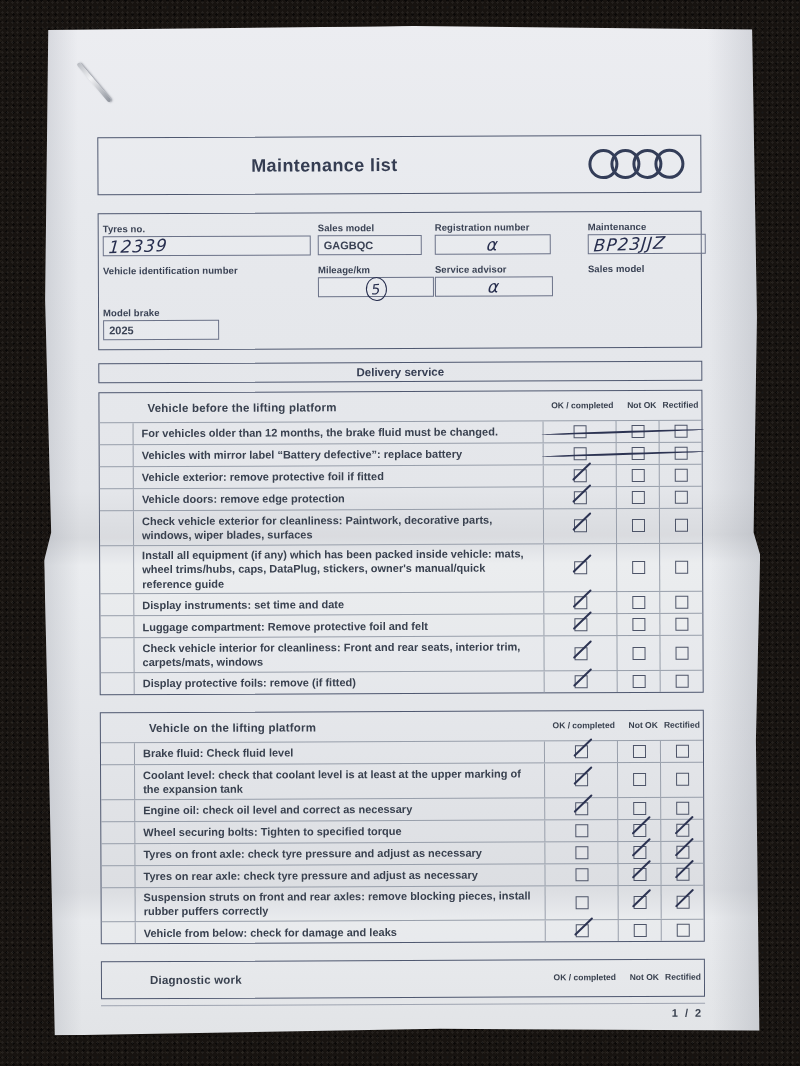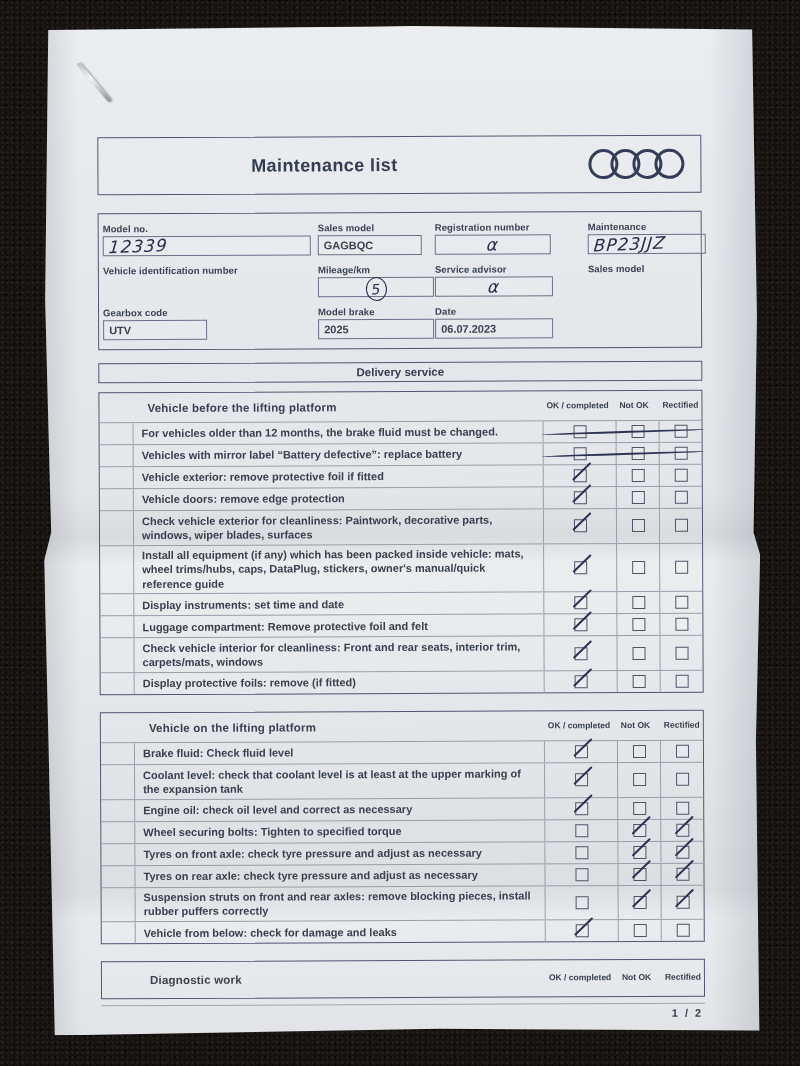--- a/index.html
+++ b/index.html
@@ -47,21 +47,21 @@
   .center .valbox{justify-content:center;}
   .circled{border:1.7px solid #272e4e;border-radius:50%;width:19px;height:22px;display:inline-flex;align-items:center;justify-content:center;font-size:14px;transform:rotate(-4deg);margin-top:3px;}
 
   
   .banner{border:1.3px solid #4f5870;text-align:center;font-size:11.5px;font-weight:700;padding:3px 0;margin-bottom:9px;color:#353d52;}
 
   
   .table{border:1.5px solid #4f5870;margin-bottom:17px;background:rgba(255,255,255,.05);}
   .thead{display:grid;grid-template-columns:34px 1fr 73px 43px 42px;min-height:29px;align-items:center;}
   .ttl{grid-column:2;font-size:11.5px;font-weight:700;padding-left:14px;letter-spacing:.2px;color:#39414f;}
-  .colh{font-size:8.5px;font-weight:700;text-align:left;line-height:1.15;padding:0 3px;color:#39414f;}
+  .colh{font-size:8.5px;font-weight:700;text-align:right;line-height:1.15;padding:0 3px;color:#39414f;}
   .trow{display:grid;grid-template-columns:34px 1fr 73px 43px 42px;border-top:1px solid #989fab;position:relative;align-items:center;min-height:21px;}
   .gut{border-right:1px solid #989fab;align-self:stretch;}
   .task{border-right:1px solid #989fab;align-self:stretch;display:flex;align-items:center;padding:2.5px 8px;font-size:11px;font-weight:700;line-height:1.3;color:#39414f;}
   .cbc{border-right:1px solid #989fab;align-self:stretch;display:flex;align-items:center;justify-content:center;}
   .cbc.last{border-right:none;}
   .cb{width:11px;height:11px;border:1.7px solid #4d5468;display:inline-block;position:relative;background:rgba(255,255,255,.15);}
   .tk{display:none;position:absolute;left:-2px;bottom:0;width:25px;height:2.2px;background:#2c3352;border-radius:2px;transform-origin:left center;transform:rotate(-44deg);}
   .strike{display:none;position:absolute;right:-3px;width:163px;height:2.2px;background:#2c3352;border-radius:60%;top:48%;transform:rotate(-1.6deg);}
   .trow[data-mark="ok"] .tk-ok{display:block;}
   .trow[data-mark="notok_rect"] .tk-nok,.trow[data-mark="notok_rect"] .tk-rect{display:block;}
@@ -84,21 +84,21 @@
         <span class="ring"></span>
         <span class="ring"></span>
         <span class="ring"></span>
         <span class="ring"></span>
       </div>
     </div>
 
     <div class="infobox">
       <div class="infogrid">
         <div class="cell w1">
-          <div class="lbl">Model no.</div>
+          <div class="lbl">Tyres no.</div>
           <div class="valbox">
               <span class="hw">12339</span>
             </div>
         </div>
         <div class="cell w2">
           <div class="lbl">Sales model</div>
           <div class="valbox">
               <span>GAGBQC</span>
             </div>
         </div>
@@ -127,36 +127,24 @@
         <div class="cell w4 center">
           <div class="lbl">Service advisor</div>
           <div class="valbox">
               <span class="hw">α</span>
             </div>
         </div>
 
         <div class="cell w1">
           <div class="lbl">Sales model</div>
         </div>
-        <div class="cell w2">
-          <div class="lbl">Gearbox code</div>
-          <div class="valbox">
-              <span>UTV</span>
-            </div>
-        </div>
         <div class="cell w3">
           <div class="lbl">Model brake</div>
           <div class="valbox">
               <span>2025</span>
-            </div>
-        </div>
-        <div class="cell w4">
-          <div class="lbl">Date</div>
-          <div class="valbox">
-              <span>06.07.2023</span>
             </div>
         </div>
       </div>
     </div>
 
     <div class="banner">Delivery service</div>
 
     <div class="table">
       <div class="thead">
         <div class="ttl">Vehicle before the lifting platform</div>

